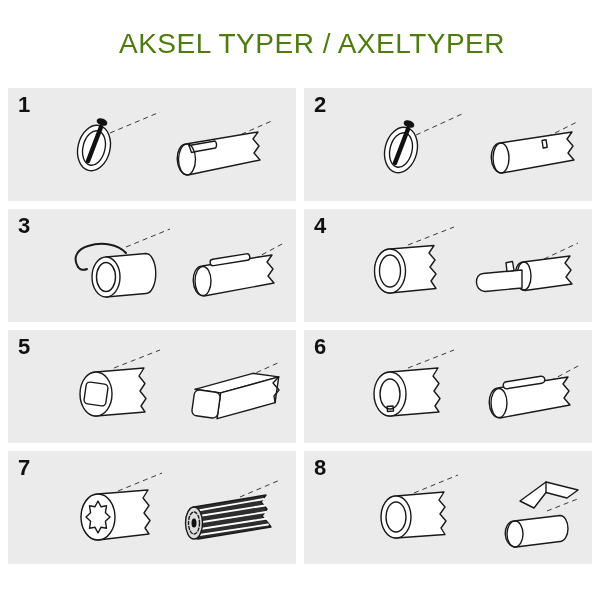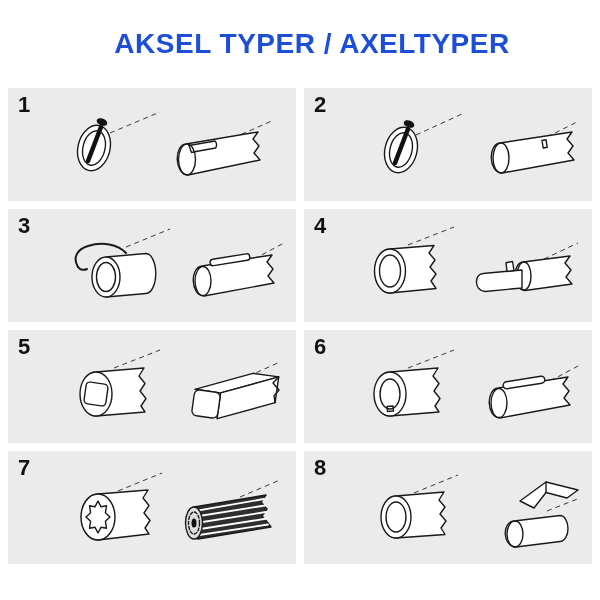--- a/index.html
+++ b/index.html
@@ -1,19 +1,19 @@
 <!DOCTYPE html>
 <html><head>
 <meta charset="utf-8">
 <style>
   html,body{margin:0;padding:0;background:#fff;}
   body{width:600px;height:600px;font-family:"Liberation Sans",sans-serif;color:#111;overflow:hidden;}
   .page{width:600px;height:600px;position:relative;}
   .title-wrap{height:88px;display:flex;align-items:center;justify-content:center;}
-  .title{font-size:28px;font-weight:700;letter-spacing:.5px;color:#1d4ed8;margin-left:24px;}
+  .title{font-size:28px;font-weight:400;letter-spacing:.5px;color:#4d7c0f;margin-left:24px;}
   .grid{display:grid;grid-template-columns:1fr 1fr;grid-auto-rows:113px;gap:8px;padding:0 8px;}
   .cell{background:#ebebeb;position:relative;}
   .cell .num{position:absolute;top:4px;left:10px;font-size:22px;font-weight:700;color:#111;z-index:2;}
   .cell svg{position:absolute;inset:0;width:100%;height:100%;}
   .s{stroke:#1a1a1a;stroke-width:1.4;fill:none;stroke-linejoin:round;stroke-linecap:round;}
   .sw{stroke:#1a1a1a;stroke-width:1.4;fill:#fff;stroke-linejoin:round;}
   .dash{stroke:#3a3a3a;stroke-width:1;stroke-dasharray:5 4;fill:none;}
   .blk{fill:#111;stroke:none;}
   .pin{stroke:#111;stroke-width:4.5;stroke-linecap:round;fill:none;}
   .dark{fill:#2e2e2e;stroke:#1a1a1a;stroke-width:1.4;stroke-linejoin:round;}

